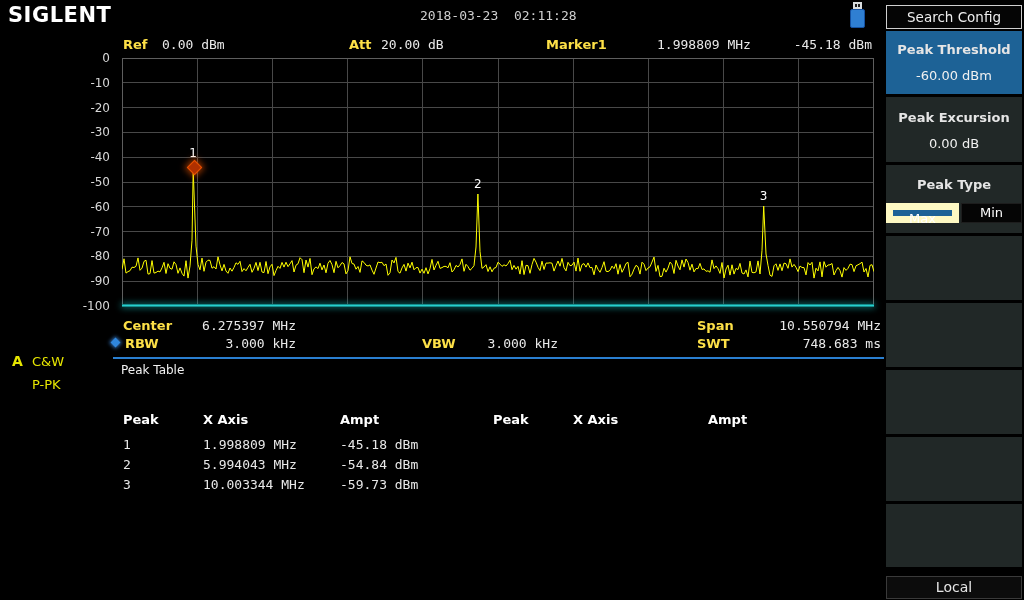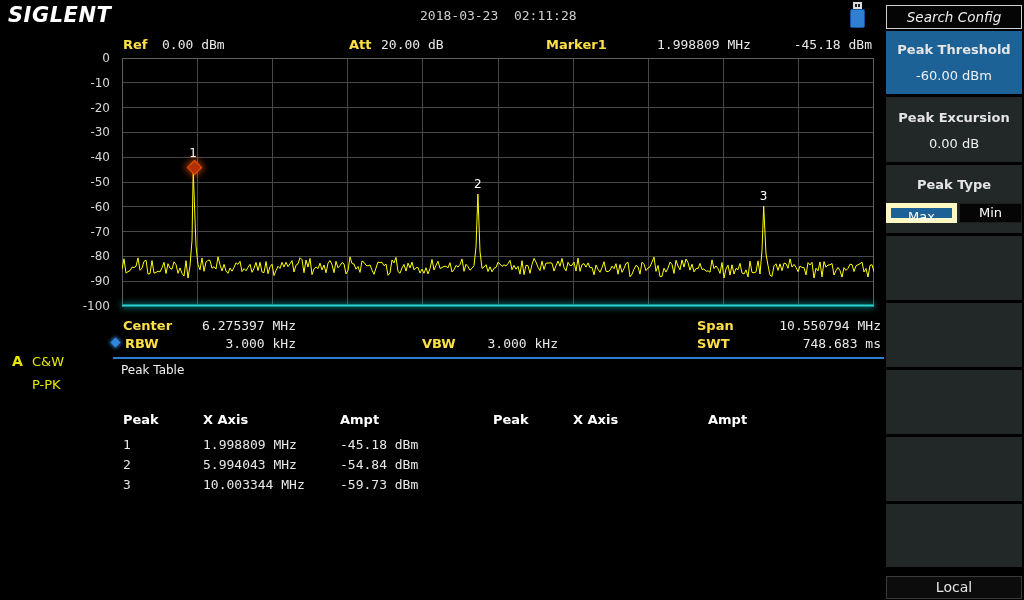--- a/index.html
+++ b/index.html
@@ -45,29 +45,29 @@
 
   
   .sidebar{background:#000;}
   .sc-title{border:1px solid #cfcfcf;background:#050505;color:#ededed;line-height:22px;font-size:13.5px;}
   .sb-btn{position:absolute;left:2px;width:136px;background:#212827;}
   .sb-btn.sel{background:#1d6296;}
   .sb-label{position:absolute;left:0;width:100%;text-align:center;font-weight:bold;color:#e5e5e5;}
   .sb-value{position:absolute;left:0;width:100%;text-align:center;color:#f0f0f0;}
   .toggle-row{position:absolute;left:0;bottom:10px;width:136px;height:20px;display:flex;gap:2px;}
   .toggle-cell{flex:1;background:#050505;border:1px solid #1d1d1d;color:#fff;text-align:center;line-height:18px;}
-  .toggle-cell.sel{background:#1d6296;border:5px solid #fef9c3;}
+  .toggle-cell.sel{background:#1d6296;border:7px solid #fef9c3;}
   .local-btn{border:1px solid #3a3a3a;background:#0c0c0c;color:#e5e5e5;font-size:14px;line-height:21px;}
 </style>
 </head>
 <body>
 
 <div class="screen">
 
-  <div class="abs brand" style="left:8px;top:3px;font-style:italic;">SIGLENT</div>
+  <div class="abs brand" style="left:8px;top:3px;">SIGLENT</div>
   <div class="abs datetime mono" style="left:420px;top:8px;">2018-03-23  02:11:28</div>
   <div class="abs usb" style="left:849px;top:2px;">
     <div class="usb-conn">
         <i></i>
         <i></i>
       </div>
     <div class="usb-body"></div>
   </div>
 
   <div class="abs yellow" style="left:12px;top:353px;font-weight:bold;font-size:14px;">A</div>
@@ -169,21 +169,21 @@
         <div class="td" style="left: 340px;">-54.84 dBm</div>
       </div>
       <div class="tr">
         <div class="td" style="left: 123px;">3</div>
         <div class="td" style="left: 203px;">10.003344 MHz</div>
         <div class="td" style="left: 340px;">-59.73 dBm</div>
       </div>
     </div>
 
   <div class="abs sidebar" style="left:884px;top:0;width:140px;height:600px;">
-    <div class="abs sc-title center" style="left:2px;top:5px;width:134px;height:22px;font-style:italic;">Search Config</div>
+    <div class="abs sc-title center" style="left:2px;top:5px;width:134px;height:22px;">Search Config</div>
 
     <div class="abs sb-btn sel" style="top:31px;height:63px;">
       <div class="sb-label" style="top:11px;">Peak Threshold</div>
       <div class="sb-value" style="top:37px;">-60.00 dBm</div>
     </div>
 
     <div class="abs sb-btn" style="top:97px;height:65px;">
       <div class="sb-label" style="top:13px;">Peak Excursion</div>
       <div class="sb-value" style="top:39px;">0.00 dB</div>
     </div>

